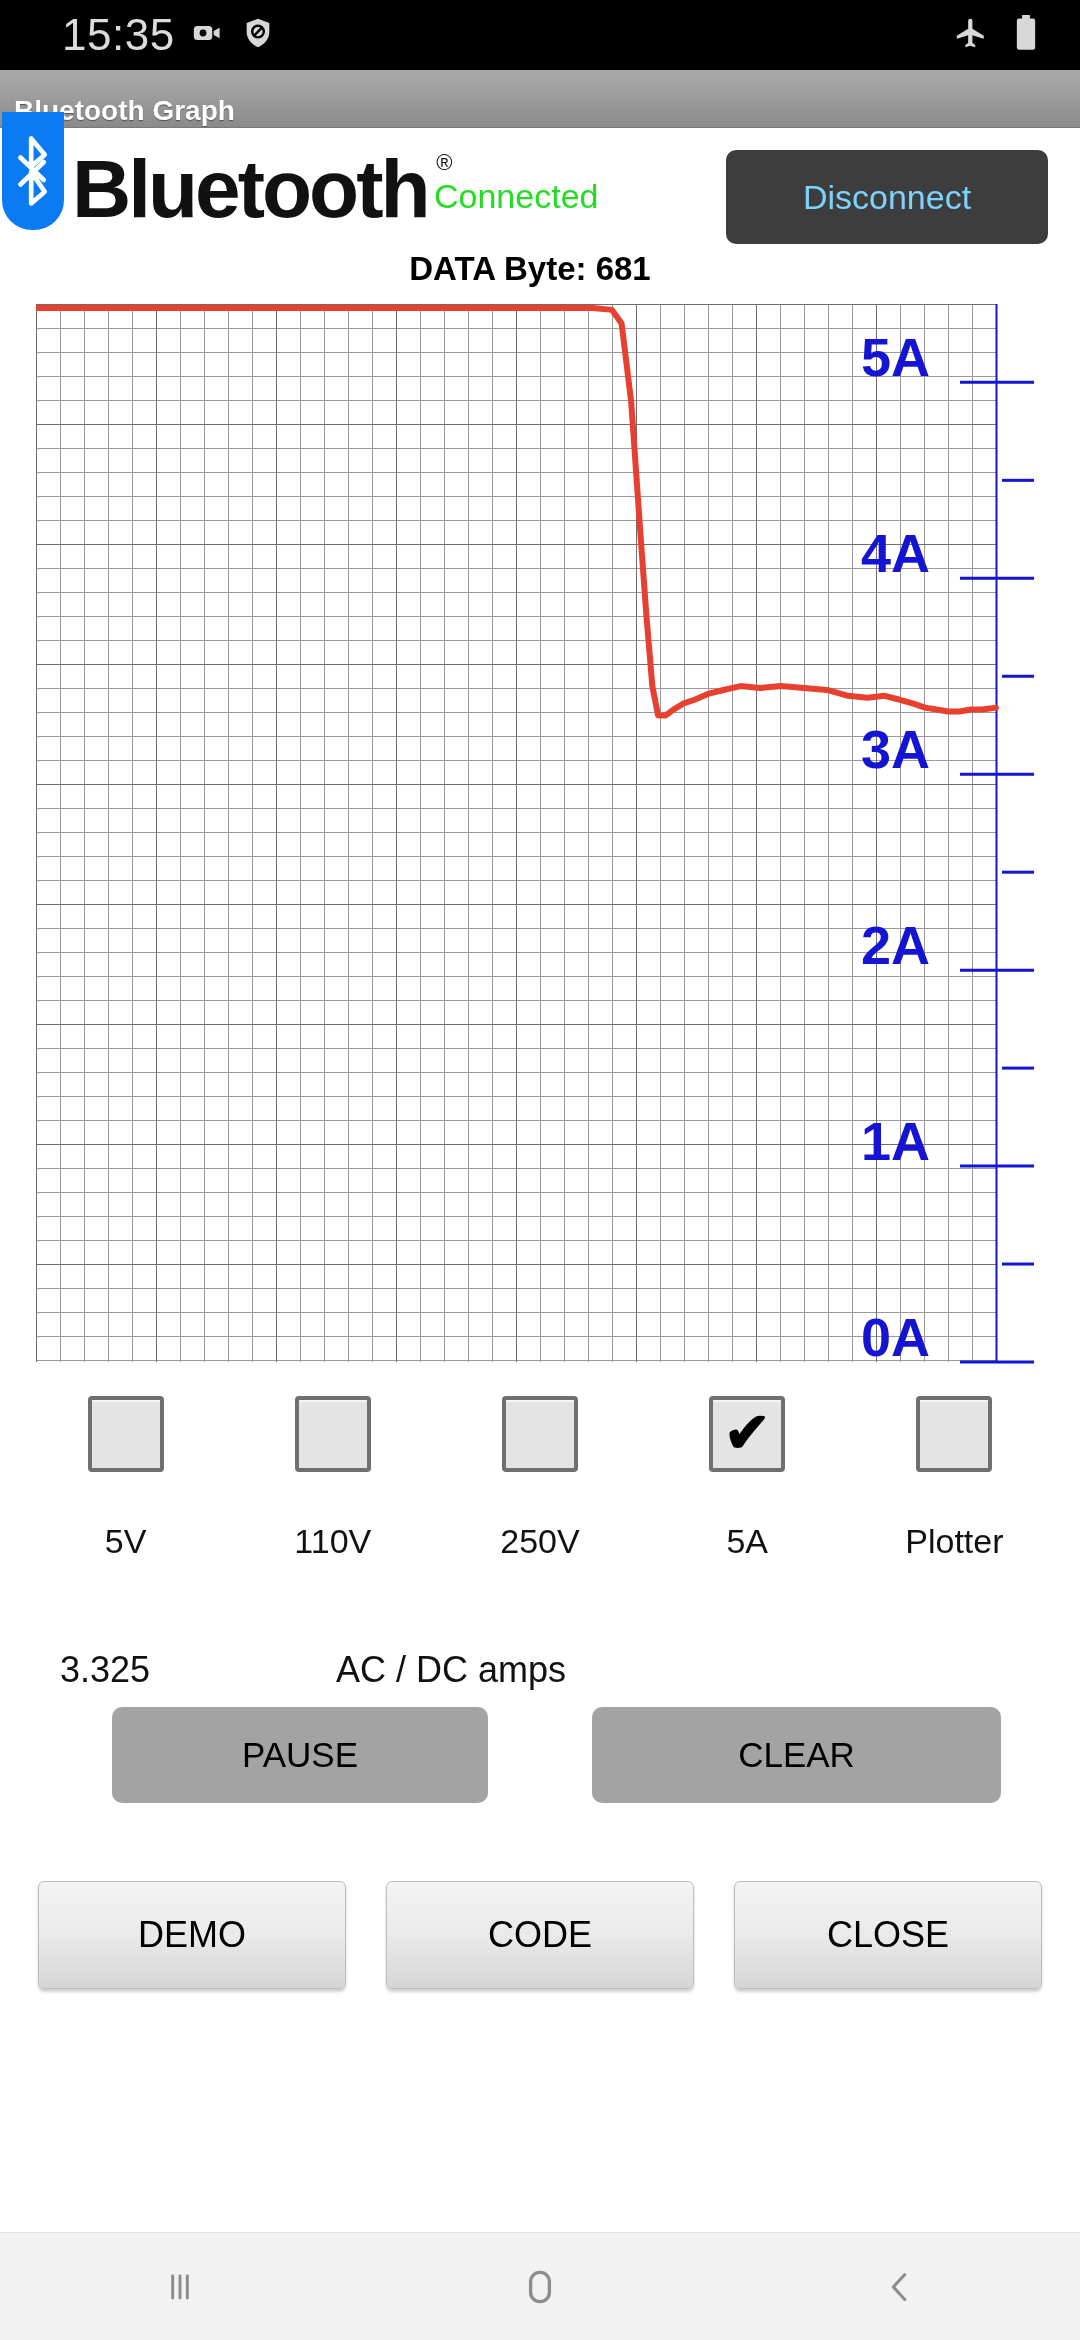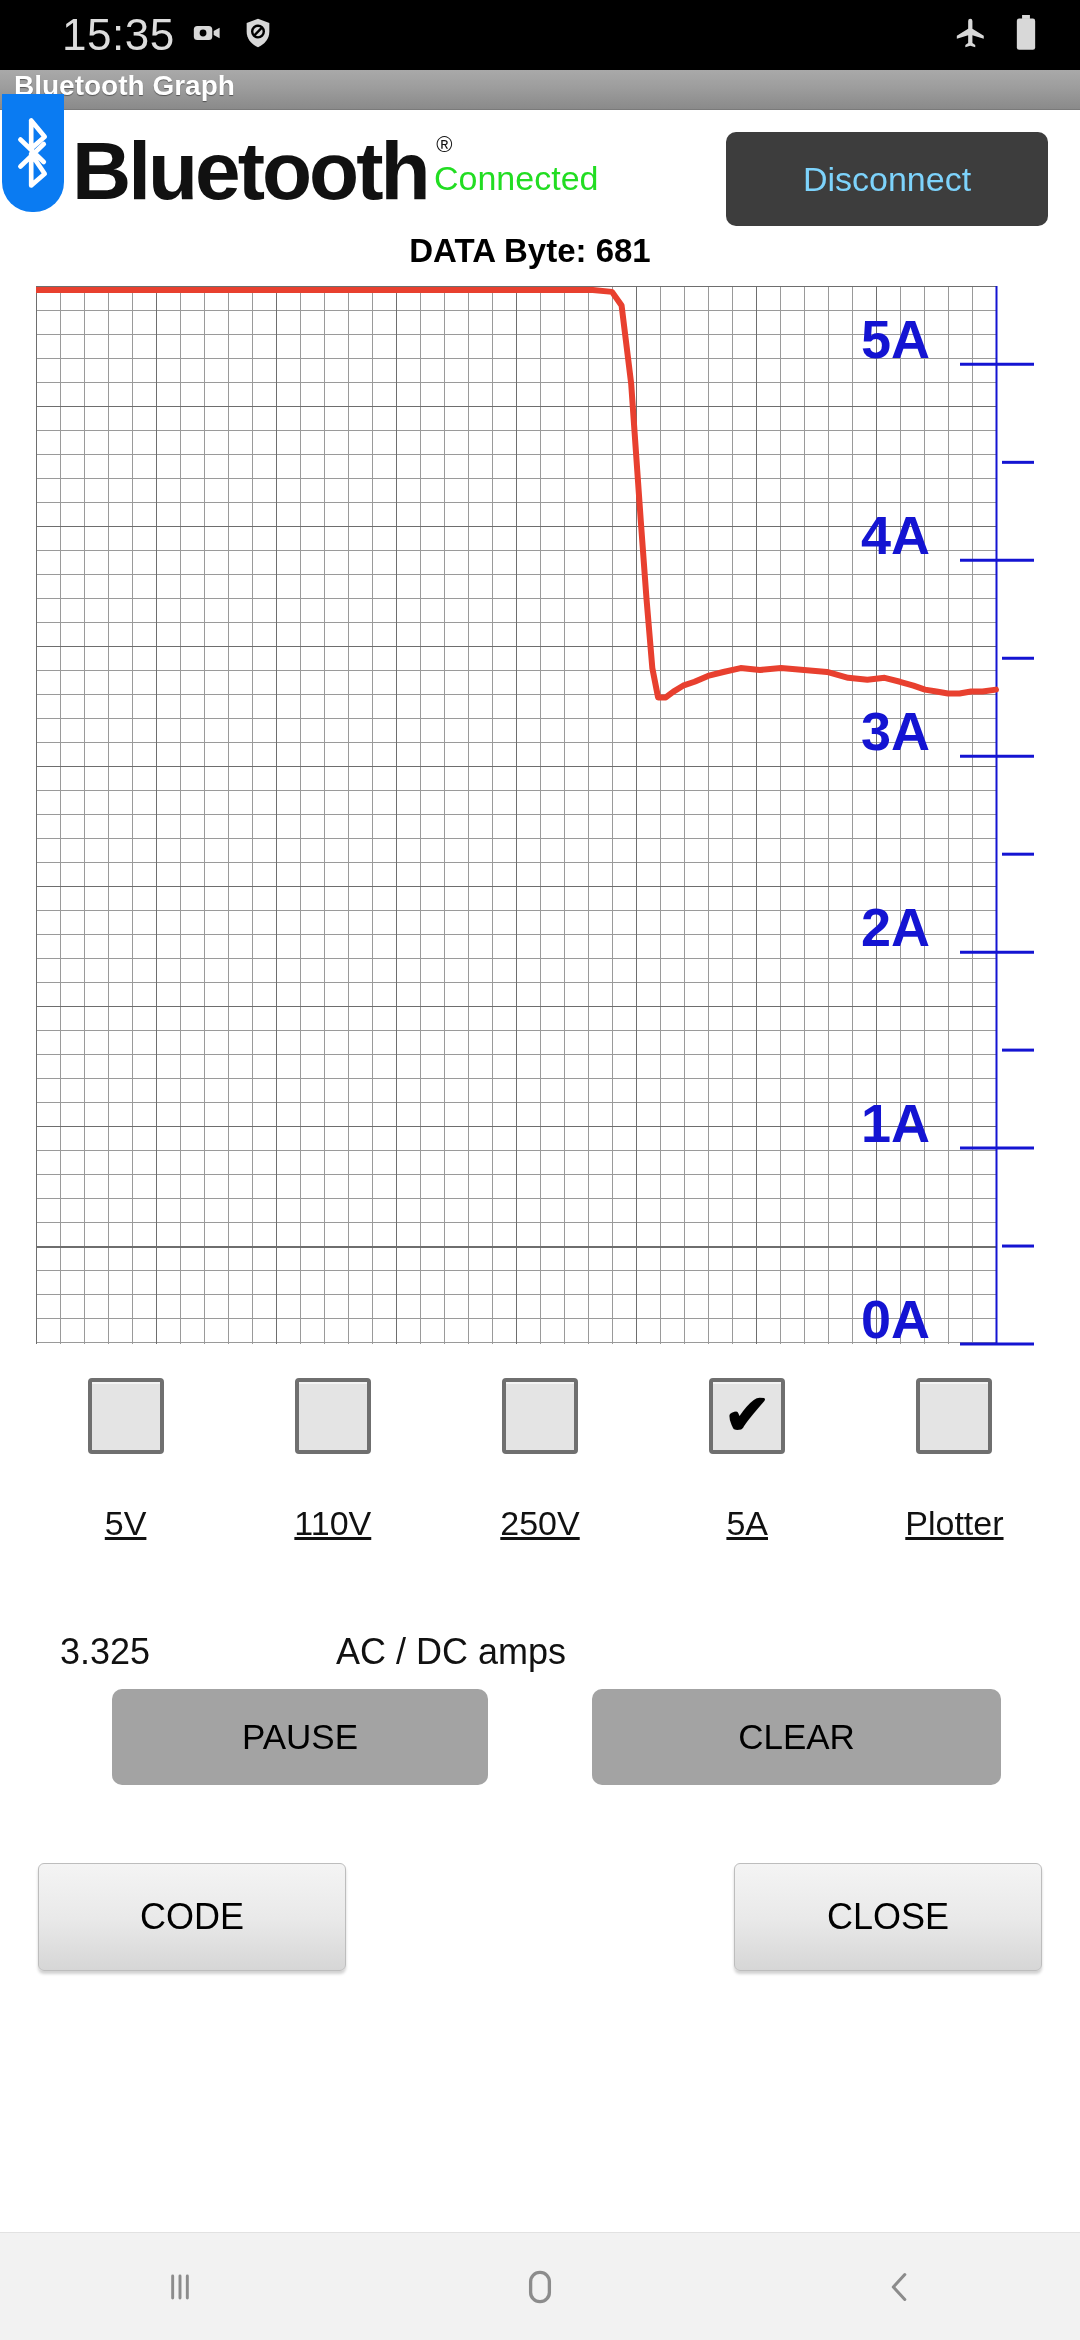--- a/index.html
+++ b/index.html
@@ -16,23 +16,23 @@
     height:70px; background:#000000; color:#d8d8d8;
     display:flex; align-items:center; position:relative;
   }
   #status-left{ display:flex; align-items:center; gap:16px; padding-left:62px; }
   #clock{ font-size:44px; letter-spacing:0.5px; color:#dcdcdc; font-family:"Liberation Sans",sans-serif;}
   #status-right{ position:absolute; right:42px; display:flex; align-items:center; gap:26px;}
   .sb-ico{ display:block; }
 
   
   #action-bar{
-    height:40px;
+    height:58px;
     background:linear-gradient(180deg,#a9a9a9 0%,#9d9d9d 45%,#8a8a8a 100%);
-    display:flex; align-items:flex-start;
+    display:flex; align-items:flex-end;
     border-bottom:1px solid #7a7a7a;
   }
   #action-title{
     color:#ffffff; font-size:28px; font-weight:bold;
     padding-left:14px; text-shadow:0 1px 1px rgba(0,0,0,.45);
   }
 
   
   #bt-header{
     height:118px; position:relative; background:#ffffff;
@@ -114,21 +114,20 @@
     background:#e4e4e4; cursor:pointer; position:relative;
     box-shadow:inset 0 2px 0 rgba(255,255,255,.6);
   }
   .cb-check{
     position:absolute; left:50%; top:48%; transform:translate(-50%,-50%);
     font-size:56px; line-height:1; color:#000; font-weight:bold;
   }
   .cb-label{
     margin-top:50px; font-size:34px; color:#111;
     font-family:"Liberation Sans",sans-serif;
-    text-decoration:underline;
   }
 
   
   #readout-row{
     margin-top:88px; position:relative; height:50px;
   }
   #readout-value{
     position:absolute; left:60px; top:0; font-size:36px; color:#111;
   }
   #readout-unit{
@@ -289,20 +288,21 @@
   <span id="readout-value">3.325</span>
   <span id="readout-unit">AC / DC amps</span>
 </div>
 
 <div id="pc-row">
   <button id="pause-btn" class="pc-btn">PAUSE</button>
   <button id="clear-btn" class="pc-btn">CLEAR</button>
 </div>
 
 <div id="dcc-row">
+    <button class="dcc-btn">DEMO</button>
     <button class="dcc-btn">CODE</button>
     <button class="dcc-btn">CLOSE</button>
   </div>
 
 <div id="nav-bar">
   <div class="nav-btn">
     <svg width="44" height="44" viewBox="0 0 24 24">
         <g stroke="#8c8c8c" stroke-width="1.6" stroke-linecap="round">
           <line x1="8" y1="6" x2="8" y2="18"></line>
           <line x1="12" y1="6" x2="12" y2="18"></line>

